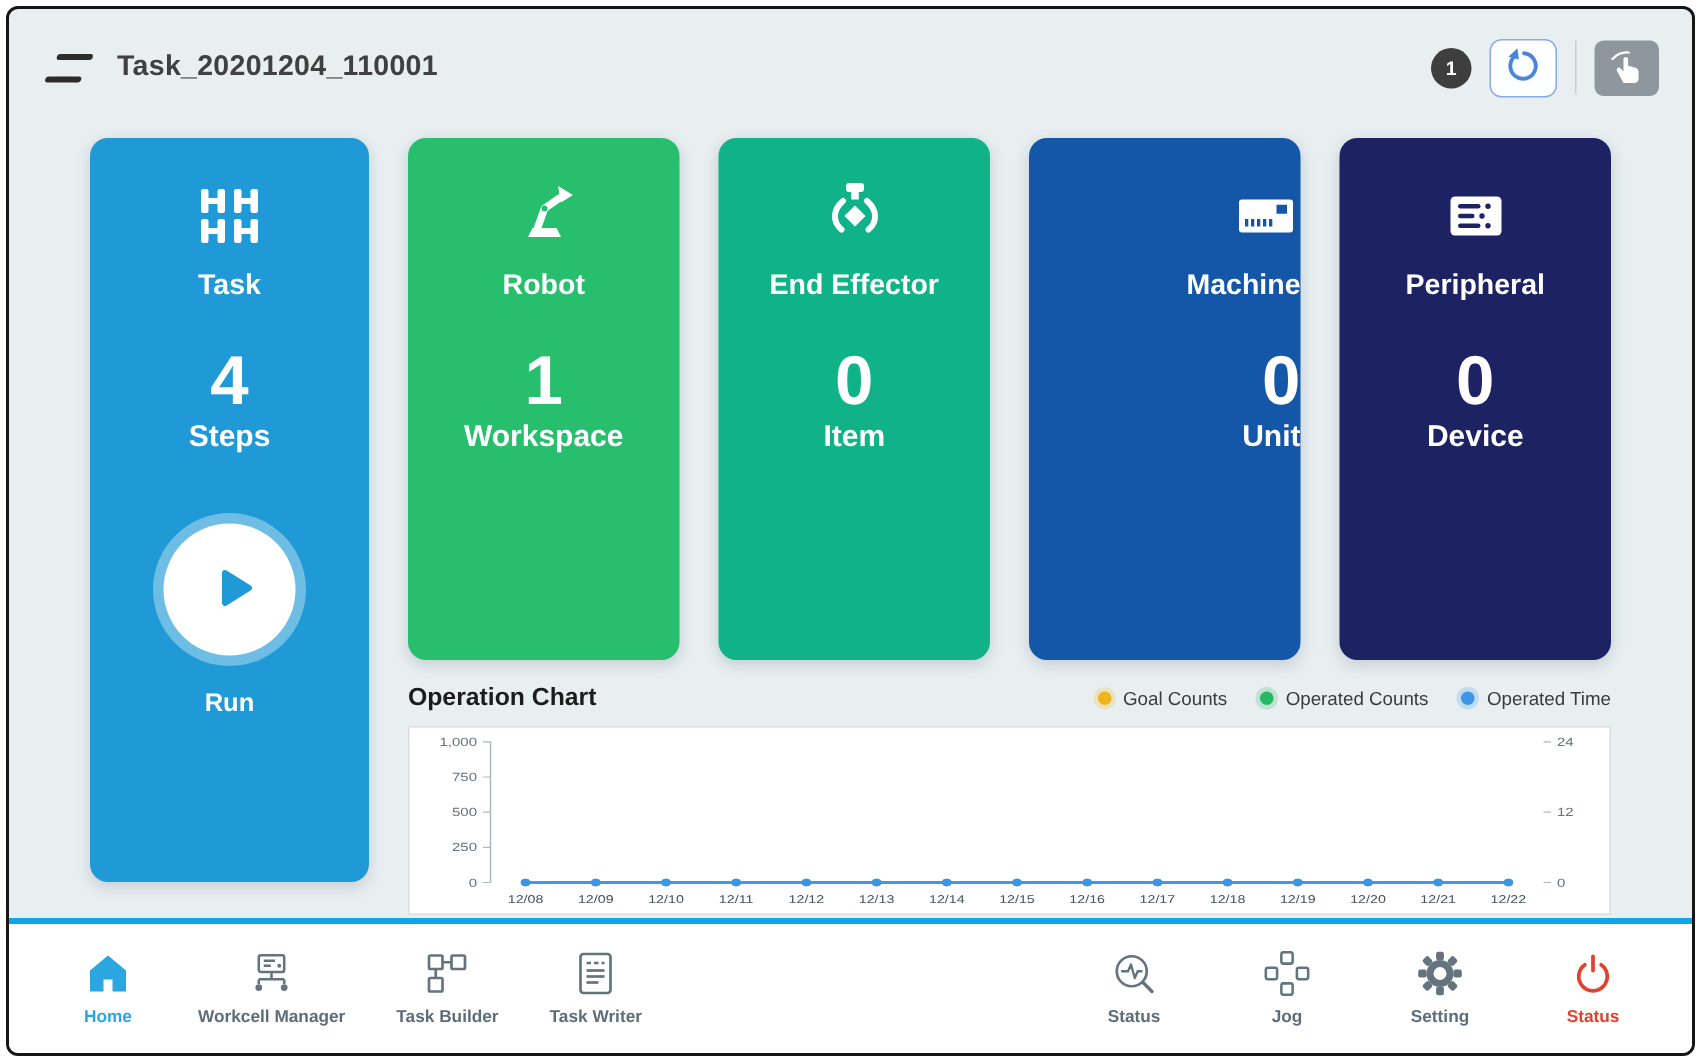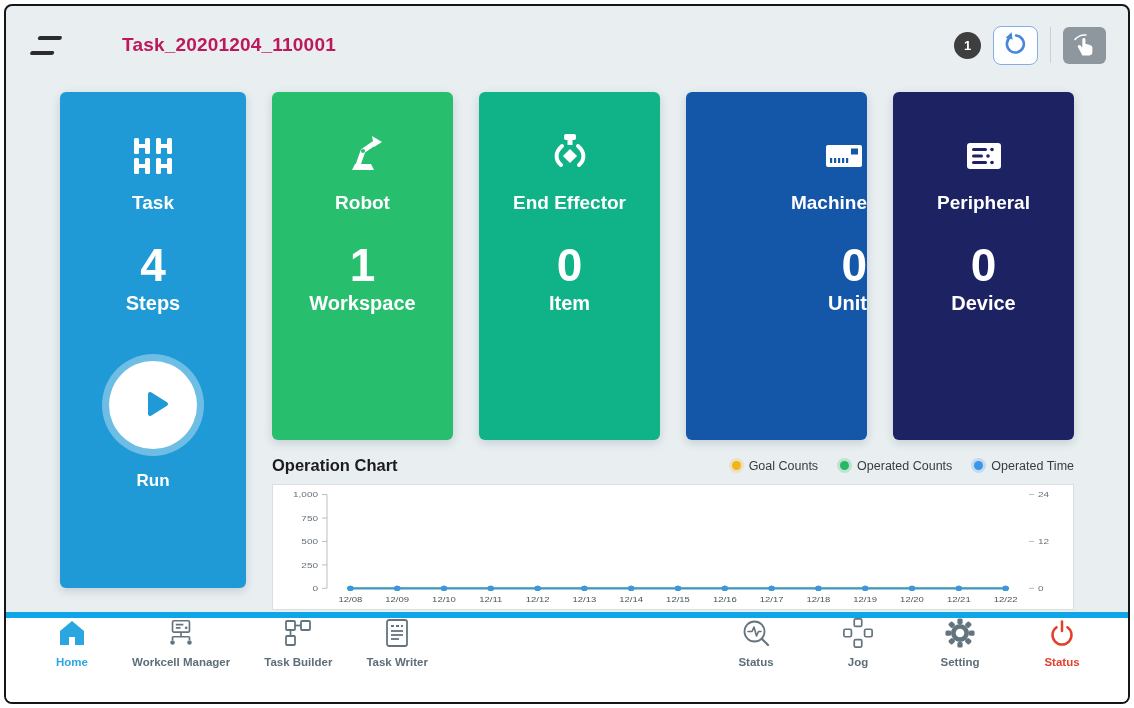--- a/index.html
+++ b/index.html
@@ -7,33 +7,33 @@
   html,body { width:1134px; height:708px; background:#fff; font-family:"Liberation Sans",sans-serif; overflow:hidden; }
   .frame { position:absolute; inset:4px; border:2.5px solid #161616; border-radius:8px; background:#e9eff1; overflow:hidden; }
 
   
   .header { height:66px; display:flex; align-items:center; justify-content:space-between; padding:12px 22px 0 26px; }
   .header-left { display:flex; align-items:center; gap:18px; }
   .hamburger { width:28px; height:19px; display:flex; flex-direction:column; justify-content:space-between; cursor:pointer; transform:skewX(-14deg); }
   .hamburger i { display:block; height:3.6px; border-radius:2px; background:#2c2c2c; }
   .hamburger i:first-child { width:24px; margin-left:4px; }
   .hamburger i:last-child  { width:24px; margin-right:4px; }
-  .page-title { font-size:19px; font-weight:bold; color:#be185d; letter-spacing:.2px;margin-left:44px; }
+  .page-title { font-size:19px; font-weight:bold; color:#404040; letter-spacing:.2px; }
   .header-right { display:flex; align-items:center; gap:12px; }
   .badge { width:27px; height:27px; border-radius:50%; background:#3e3e3e; color:#fff; font-size:13px; font-weight:bold; display:flex; align-items:center; justify-content:center; }
   .reset-btn { width:45px; height:39px; border:1.6px solid #8aabe4; border-radius:8px; background:#fdfeff; display:flex; align-items:center; justify-content:center; cursor:pointer; }
   .vsep { width:1px; height:36px; background:#c7d0d4; }
   .mode-box { width:43px; height:37px; background:#8d979d; border-radius:6px; display:flex; align-items:center; justify-content:center; }
   .mode-text { line-height:1.3; padding-right:6px; }
   .mode-label { font-size:13px; font-weight:bold; color:#1e1e1e; }
   .mode-time { font-size:11.5px; color:#4f5a60; }
 
   
   .main { position:absolute; top:70px; bottom:92px; left:0; right:0; padding:16px 54px 0; display:flex; gap:26px; }
-  .card { color:#fff; text-align:center; display:flex; flex-direction:column; align-items:center; padding-top:34px; cursor:pointer; box-shadow:0 3px 10px rgba(25,55,85,.18); border-radius:6px; }
+  .card { color:#fff; text-align:center; display:flex; flex-direction:column; align-items:center; padding-top:22px; cursor:pointer; box-shadow:0 3px 10px rgba(25,55,85,.18); border-radius:12px; }
   .card-task { width:186px; flex:none; height:496px; background:#1f9ad6; }
   .card-robot { background:#27bf6d; }
   .card-ee { background:#10b287; }
   .card-machine { background:#1456a8;align-items:flex-end; }
   .card-peripheral { background:#1d2263; }
   .right-col { flex:1; display:flex; flex-direction:column; min-width:0; }
   .cards-row { display:flex; gap:26px; height:372px; }
   .cards-row .card { flex:1; }
   .card-icon { height:50px; display:flex; align-items:flex-end; justify-content:center; }
   .card-title { font-size:19px; font-weight:bold; margin-top:16px; }
@@ -51,21 +51,21 @@
   .legend { display:flex; align-items:center; gap:22px; }
   .legend-item { display:flex; align-items:center; gap:8px; font-size:12.5px; color:#3b3b3b; }
   .dot { width:9px; height:9px; border-radius:50%; display:inline-block; }
   .dot-goal { background:#f2b41c; box-shadow:0 0 0 3px rgba(242,180,28,.22); }
   .dot-opc  { background:#27b863; box-shadow:0 0 0 3px rgba(39,184,99,.22); }
   .dot-opt  { background:#3d95e8; box-shadow:0 0 0 3px rgba(61,149,232,.22); }
   .chart-box { margin-top:9px; background:#fff; border:1px solid #d8dee1; height:126px; }
   .chart-box svg { width:100%; height:100%; display:block; }
 
   
-  .nav { position:absolute; left:0; right:0; bottom:0; height:90px; background:#fff; border-top:6px solid #0ea5e9; display:flex; justify-content:space-between; padding:0 40px; }
+  .nav { position:absolute; left:0; right:0; bottom:0; height:90px; background:#fff; border-top:4px solid #0ea5e9; display:flex; align-items:center; justify-content:space-between; padding:0 40px; }
   .nav-group { display:flex; align-items:flex-start; gap:34px; }
   .nav-group.right { gap:50px; }
   .nav-item { display:flex; flex-direction:column; align-items:center; gap:8px; cursor:pointer; min-width:52px; }
   .nav-icon { height:30px; display:flex; align-items:center; justify-content:center; }
   .nav-label { font-size:11.5px; font-weight:bold; color:#5e6e78; white-space:nowrap; }
   .nav-item.active .nav-label { color:#2aa7e0; }
   .nav-label.power { color:#e2412c; }
 </style>
 </head>
 <body>

